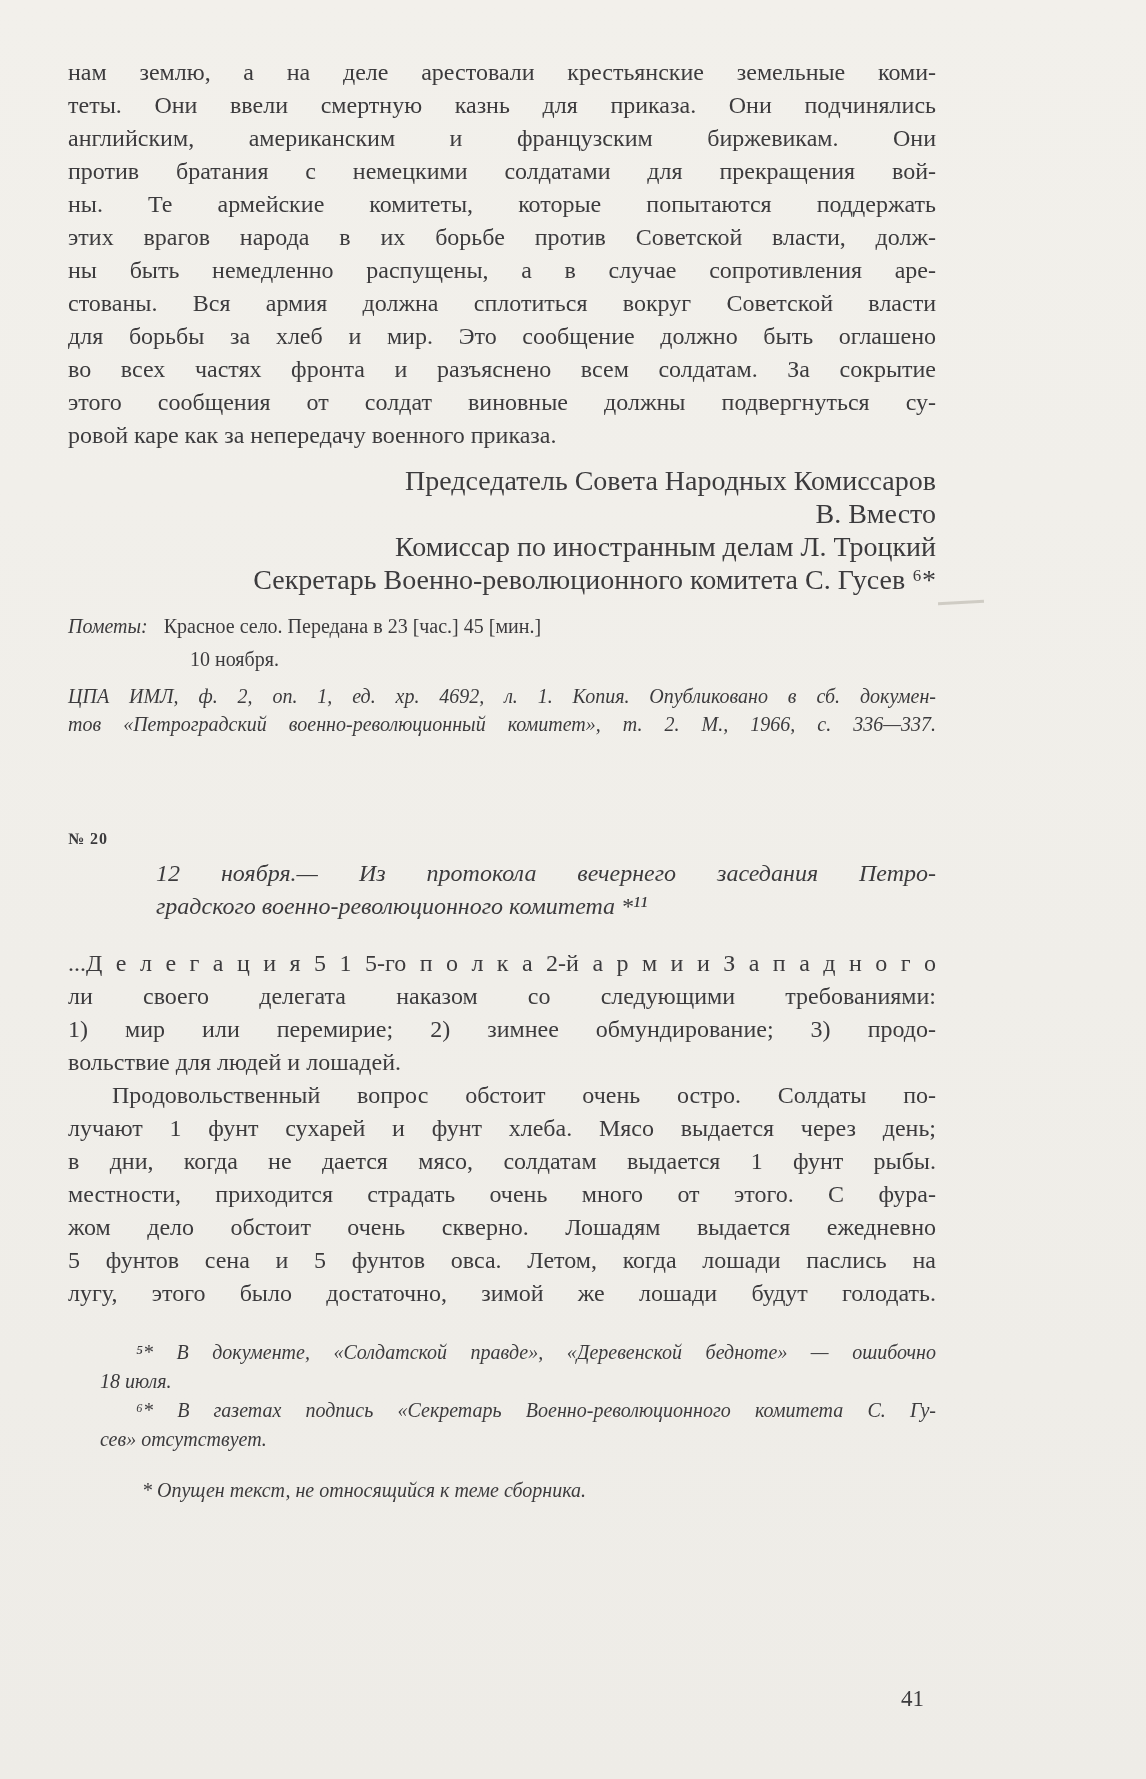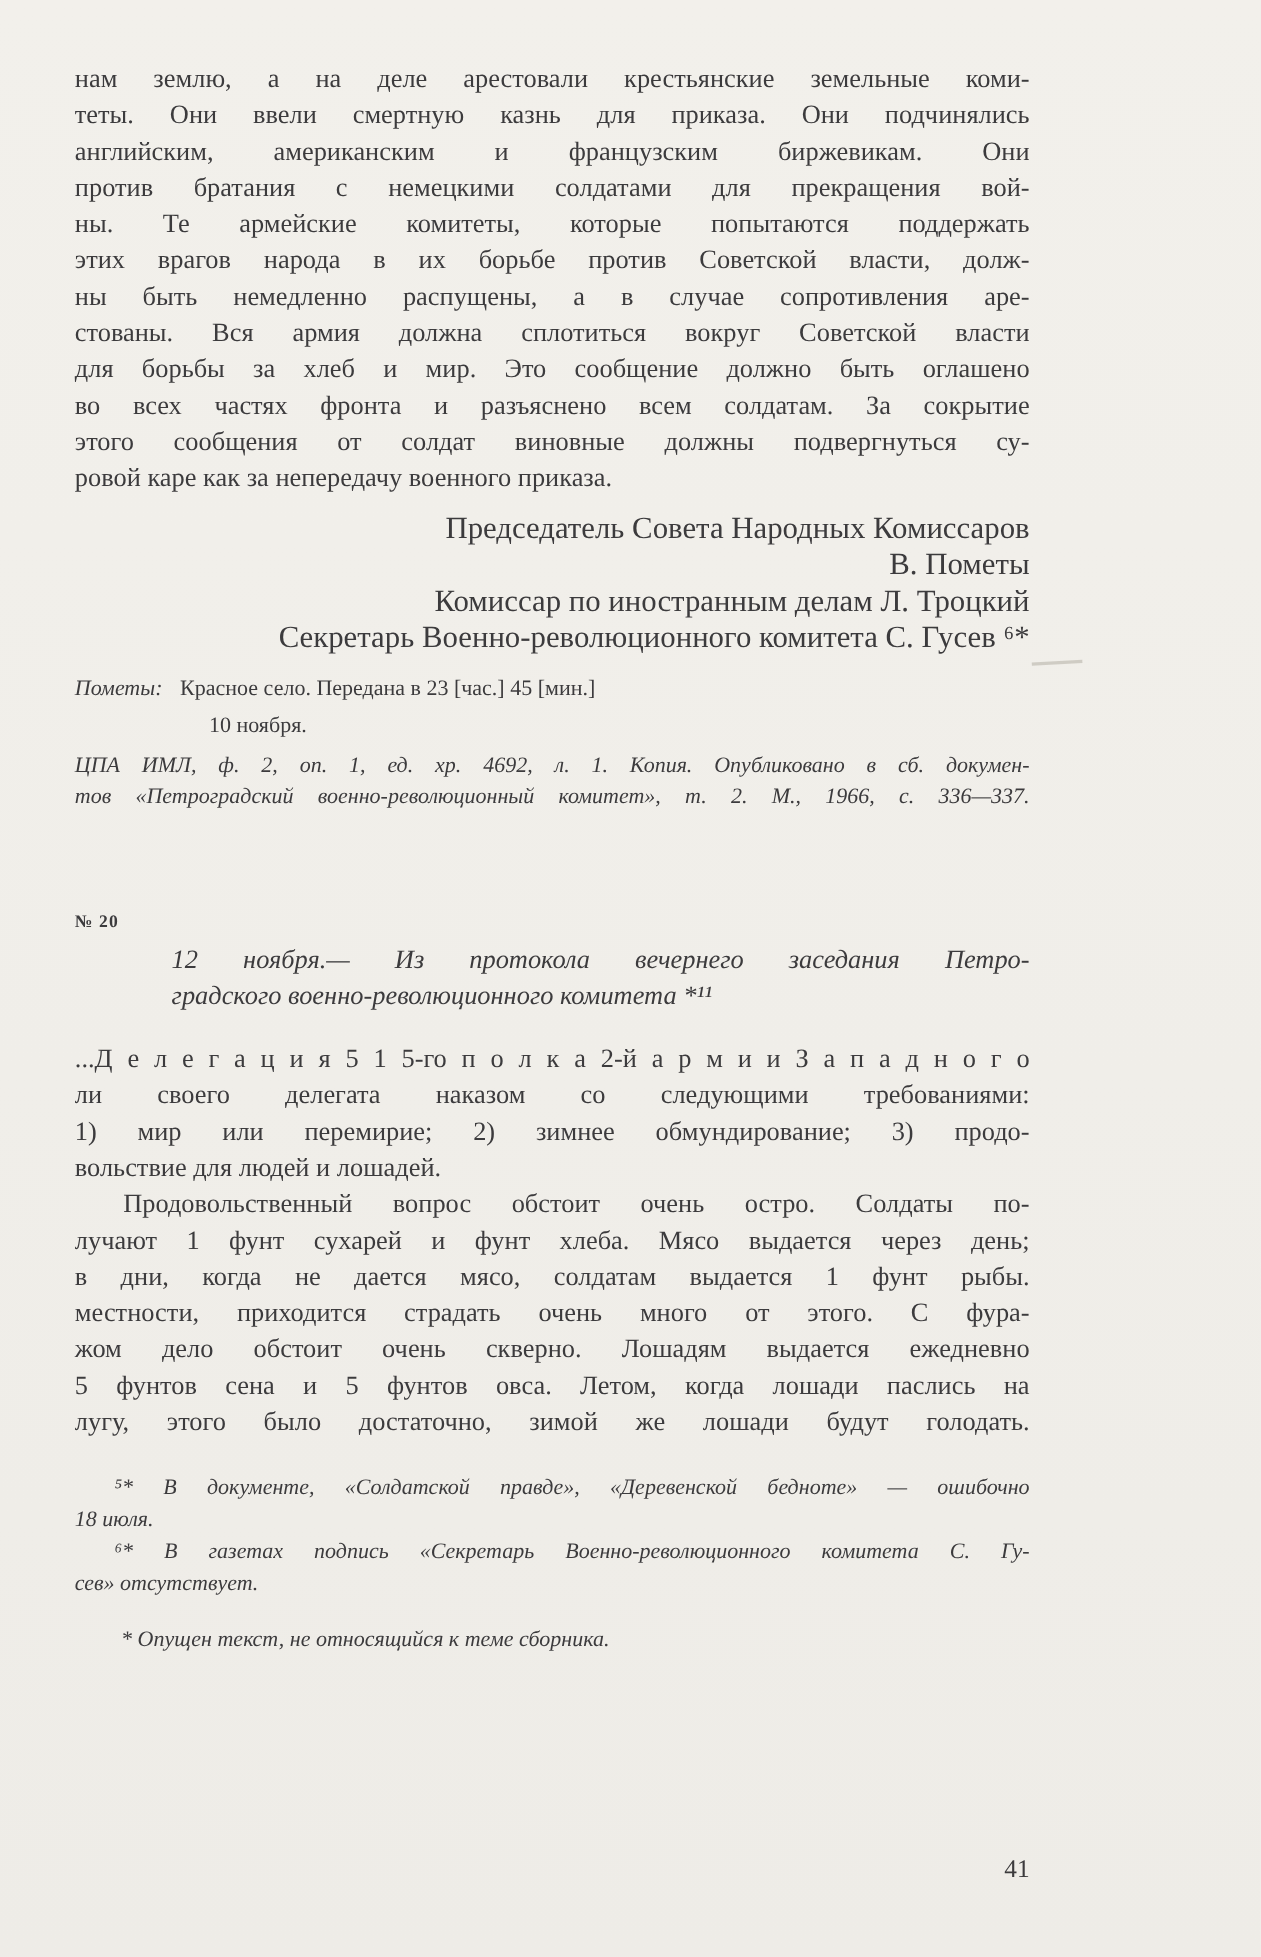--- a/index.html
+++ b/index.html
@@ -41,30 +41,30 @@
     margin-top: 84px; font-weight: bold; font-size: 16px; line-height: 33px;
     letter-spacing: 1px;
   }
   .heading { margin-top: 2px; margin-left: 88px; width: 780px; }
   .hline {
     font-style: italic; font-size: 24px; line-height: 33px;
     text-align: justify; text-align-last: justify;
   }
   .hline.last { text-align: left; text-align-last: left; }
   .para2 { margin-top: 24px; }
-  .footnotes { margin-top: 28px; }
+  .footnotes { margin-top: 28px; margin-left: 32px; }
   .fline {
     font-style: italic; font-size: 20px; line-height: 29px;
     text-align: justify; text-align-last: justify;
   }
   .fline.first { padding-left: 36px; }
   .fline.last { text-align: left; text-align-last: left; }
   .fnstar { margin-top: 22px; padding-left: 42px; text-align: left; text-align-last: left; }
   .pagenum {
-    position: absolute; left: 68px; top: 1686px; width: 868px;
+    position: absolute; left: 56px; top: 1686px; width: 868px;
     text-align: right; font-size: 23px;
   }
   .margin-mark {
     position: absolute; left: 938px; top: 601px; width: 46px; height: 3px;
     background: #c7c3ba; transform: rotate(-3deg); opacity: 0.8;
   }
 </style>
 </head>
 <body>
 
@@ -81,21 +81,21 @@
       <div class="jline">ны быть немедленно распущены, а в случае сопротивления аре-</div>
       <div class="jline">стованы. Вся армия должна сплотиться вокруг Советской власти</div>
       <div class="jline">для борьбы за хлеб и мир. Это сообщение должно быть оглашено</div>
       <div class="jline">во всех частях фронта и разъяснено всем солдатам. За сокрытие</div>
       <div class="jline">этого сообщения от солдат виновные должны подвергнуться су-</div>
       <div class="jline last">ровой каре как за непередачу военного приказа.</div>
     </div>
 
     <div class="sigblock">
       <div class="sig">Председатель Совета Народных Комиссаров</div>
-      <div class="sig">В. Пометы</div>
+      <div class="sig">В. Вместо</div>
       <div class="sig">Комиссар по иностранным делам Л. Троцкий</div>
       <div class="sig">Секретарь Военно-революционного комитета С. Гусев ⁶*</div>
     </div>
 
     <div class="notes">
       <div class="nline">
         <span class="it">Пометы:</span><span>Красное село. Передана в 23 [час.] 45 [мин.]</span>
       </div>
       <div class="nline n2">10 ноября.</div>
     </div>

